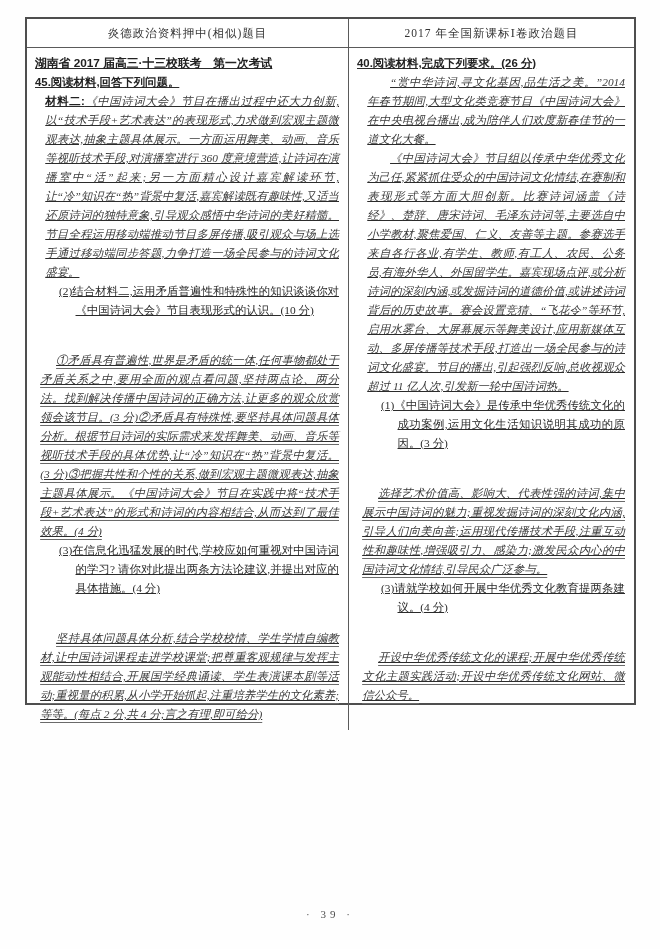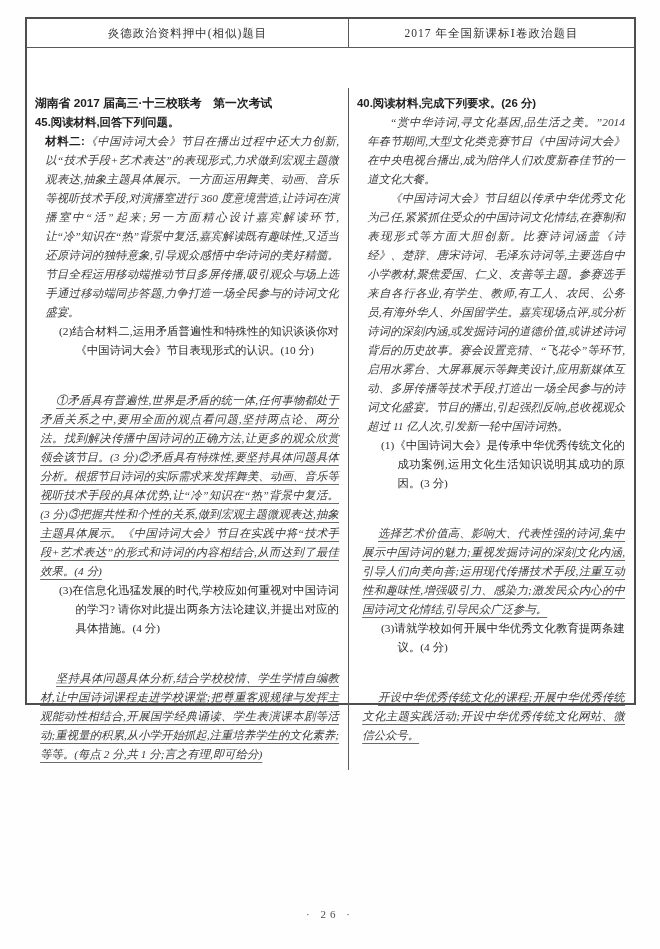--- a/index.html
+++ b/index.html
@@ -22,40 +22,40 @@
     position: absolute;
     left: 25px;
     top: 17px;
     width: 611px;
     height: 688px;
     border: 2px solid #4e4e4e;
     box-sizing: border-box;
     display: flex;
     flex-direction: column;
     background: #fff;
-    gap: 40px;
   }
   .header-row {
     display: flex;
     flex: 0 0 28px;
     border-bottom: 1px solid #5a5a5a;
   }
   .header-cell {
     display: flex;
     align-items: center;
     justify-content: center;
     font-size: 11.5px;
     letter-spacing: 1px;
     color: #333;
   }
   .header-cell.left { flex: 0 0 322px; border-right: 1px solid #5a5a5a; box-sizing: border-box; }
   .header-cell.right { flex: 1; }
   .body-row {
     display: flex;
     flex: 1;
+    text-decoration: underline;
   }
   .body-cell {
     box-sizing: border-box;
     padding: 6px 9px 6px 8px;
     font-size: 11.4px;
     line-height: 19px;
     text-align: justify;
   }
   .body-cell.left { flex: 0 0 322px; border-right: 1px solid #5a5a5a; }
   .body-cell.right { flex: 1; }
@@ -125,31 +125,31 @@
 
     <div class="body-row">
 
       <div class="body-cell left">
         <div class="exam-title">湖南省 2017 届高三·十三校联考　第一次考试</div>
         <div class="q-stem">45.阅读材料,回答下列问题。</div>
         <div class="material"><span class="mat-label">材料二:</span><span>《中国诗词大会》节目在播出过程中还大力创新,以“技术手段+艺术表达”的表现形式,力求做到宏观主题微观表达,抽象主题具体展示。一方面运用舞美、动画、音乐等视听技术手段,对演播室进行 360 度意境营造,让诗词在演播室中“活”起来;另一方面精心设计嘉宾解读环节,让“冷”知识在“热”背景中复活,嘉宾解读既有趣味性,又适当还原诗词的独特意象,引导观众感悟中华诗词的美好精髓。节目全程运用移动端推动节目多屏传播,吸引观众与场上选手通过移动端同步答题,力争打造一场全民参与的诗词文化盛宴。</span></div>
         <div class="question">(2)结合材料二,运用矛盾普遍性和特殊性的知识谈谈你对《中国诗词大会》节目表现形式的认识。(10 分)</div>
         <div class="answer">①矛盾具有普遍性,世界是矛盾的统一体,任何事物都处于矛盾关系之中,要用全面的观点看问题,坚持两点论、两分法。找到解决传播中国诗词的正确方法,让更多的观众欣赏领会该节目。(3 分)②矛盾具有特殊性,要坚持具体问题具体分析。根据节目诗词的实际需求来发挥舞美、动画、音乐等视听技术手段的具体优势,让“冷”知识在“热”背景中复活。(3 分)③把握共性和个性的关系,做到宏观主题微观表达,抽象主题具体展示。《中国诗词大会》节目在实践中将“技术手段+艺术表达”的形式和诗词的内容相结合,从而达到了最佳效果。(4 分)</div>
         <div class="question">(3)在信息化迅猛发展的时代,学校应如何重视对中国诗词的学习? 请你对此提出两条方法论建议,并提出对应的具体措施。(4 分)</div>
-        <div class="answer">坚持具体问题具体分析,结合学校校情、学生学情自编教材,让中国诗词课程走进学校课堂;把尊重客观规律与发挥主观能动性相结合,开展国学经典诵读、学生表演课本剧等活动;重视量的积累,从小学开始抓起,注重培养学生的文化素养;等等。(每点 2 分,共 1 分;言之有理,即可给分)</div>
+        <div class="answer">坚持具体问题具体分析,结合学校校情、学生学情自编教材,让中国诗词课程走进学校课堂;把尊重客观规律与发挥主观能动性相结合,开展国学经典诵读、学生表演课本剧等活动;重视量的积累,从小学开始抓起,注重培养学生的文化素养;等等。(每点 2 分,共 4 分;言之有理,即可给分)</div>
       </div>
 
       <div class="body-cell right">
         <div class="q-stem">40.阅读材料,完成下列要求。(26 分)</div>
         <div class="material indent2">“赏中华诗词,寻文化基因,品生活之美。”2014 年春节期间,大型文化类竞赛节目《中国诗词大会》在中央电视台播出,成为陪伴人们欢度新春佳节的一道文化大餐。</div>
         <div class="material indent2">《中国诗词大会》节目组以传承中华优秀文化为己任,紧紧抓住受众的中国诗词文化情结,在赛制和表现形式等方面大胆创新。比赛诗词涵盖《诗经》、楚辞、唐宋诗词、毛泽东诗词等,主要选自中小学教材,聚焦爱国、仁义、友善等主题。参赛选手来自各行各业,有学生、教师,有工人、农民、公务员,有海外华人、外国留学生。嘉宾现场点评,或分析诗词的深刻内涵,或发掘诗词的道德价值,或讲述诗词背后的历史故事。赛会设置竞猜、“飞花令”等环节,启用水雾台、大屏幕展示等舞美设计,应用新媒体互动、多屏传播等技术手段,打造出一场全民参与的诗词文化盛宴。节目的播出,引起强烈反响,总收视观众超过 11 亿人次,引发新一轮中国诗词热。</div>
         <div class="question">(1)《中国诗词大会》是传承中华优秀传统文化的成功案例,运用文化生活知识说明其成功的原因。(3 分)</div>
         <div class="answer">选择艺术价值高、影响大、代表性强的诗词,集中展示中国诗词的魅力;重视发掘诗词的深刻文化内涵,引导人们向美向善;运用现代传播技术手段,注重互动性和趣味性,增强吸引力、感染力;激发民众内心的中国诗词文化情结,引导民众广泛参与。</div>
         <div class="question">(3)请就学校如何开展中华优秀文化教育提两条建议。(4 分)</div>
         <div class="answer">开设中华优秀传统文化的课程;开展中华优秀传统文化主题实践活动;开设中华优秀传统文化网站、微信公众号。</div>
       </div>
 
     </div>
   </div>
 
-  <div class="page-number">· 26 ·</div>
+  <div class="page-number">· 39 ·</div>
 
 </div>
 
 </body></html>

